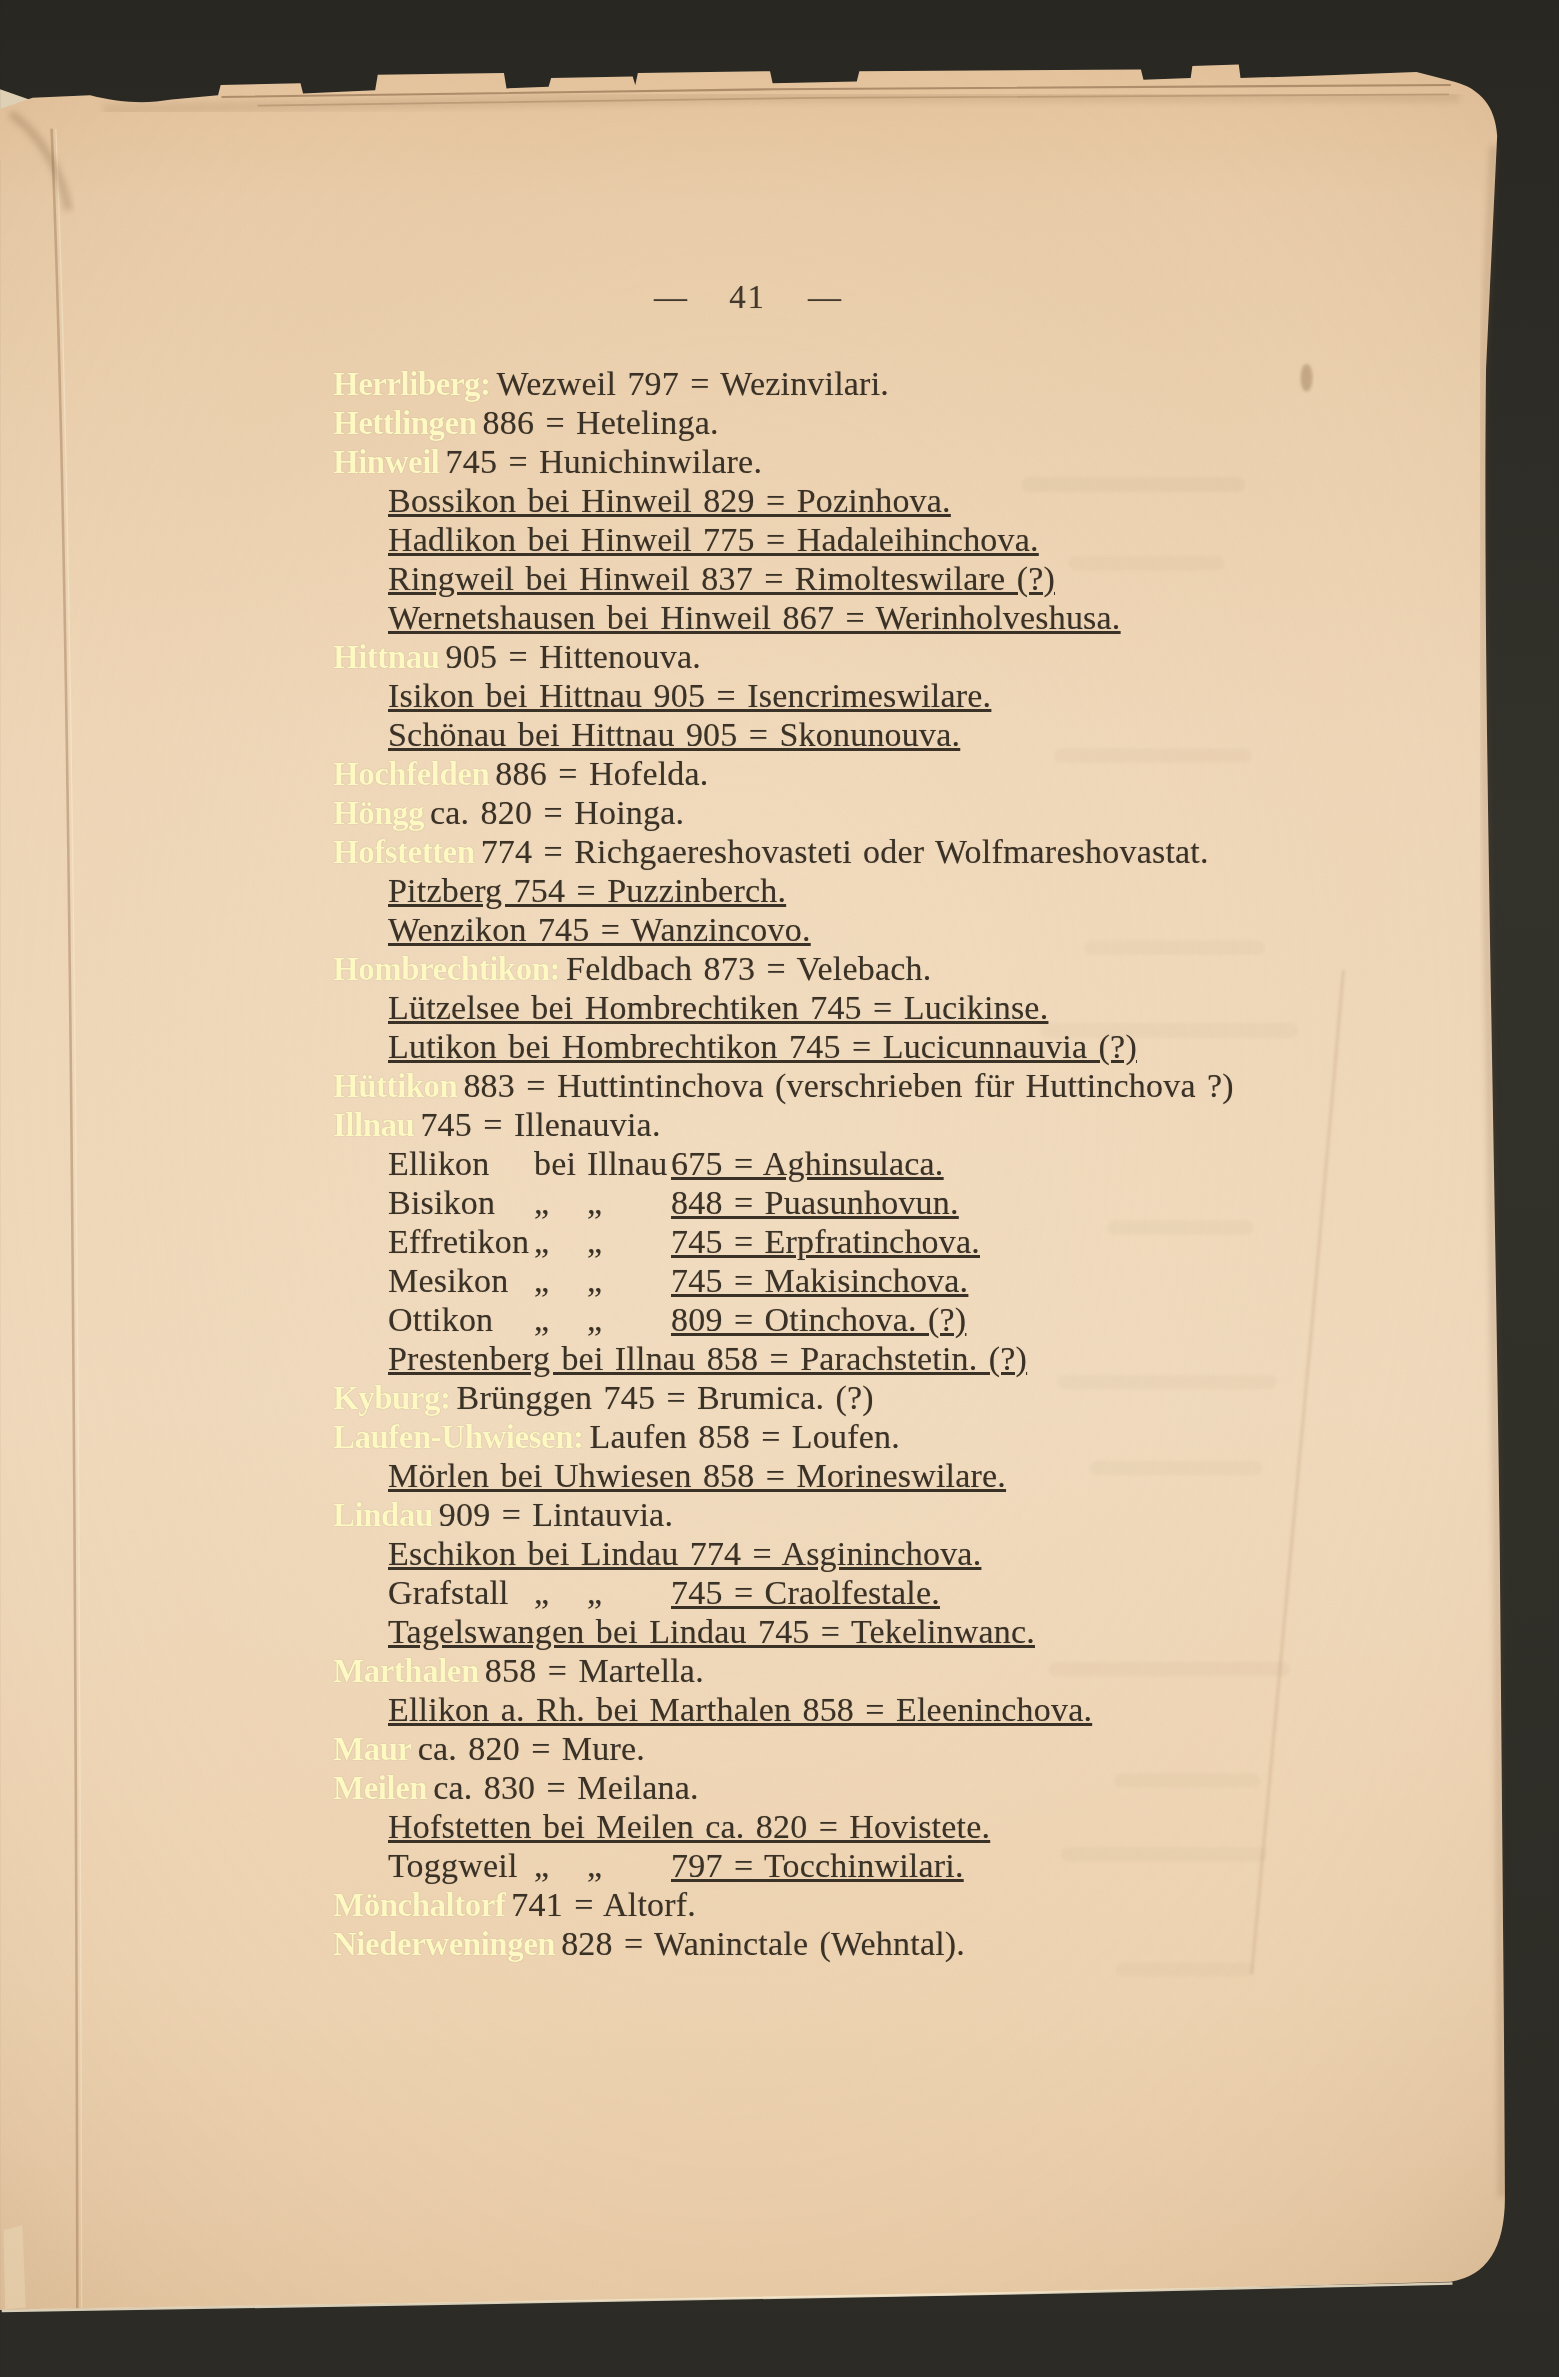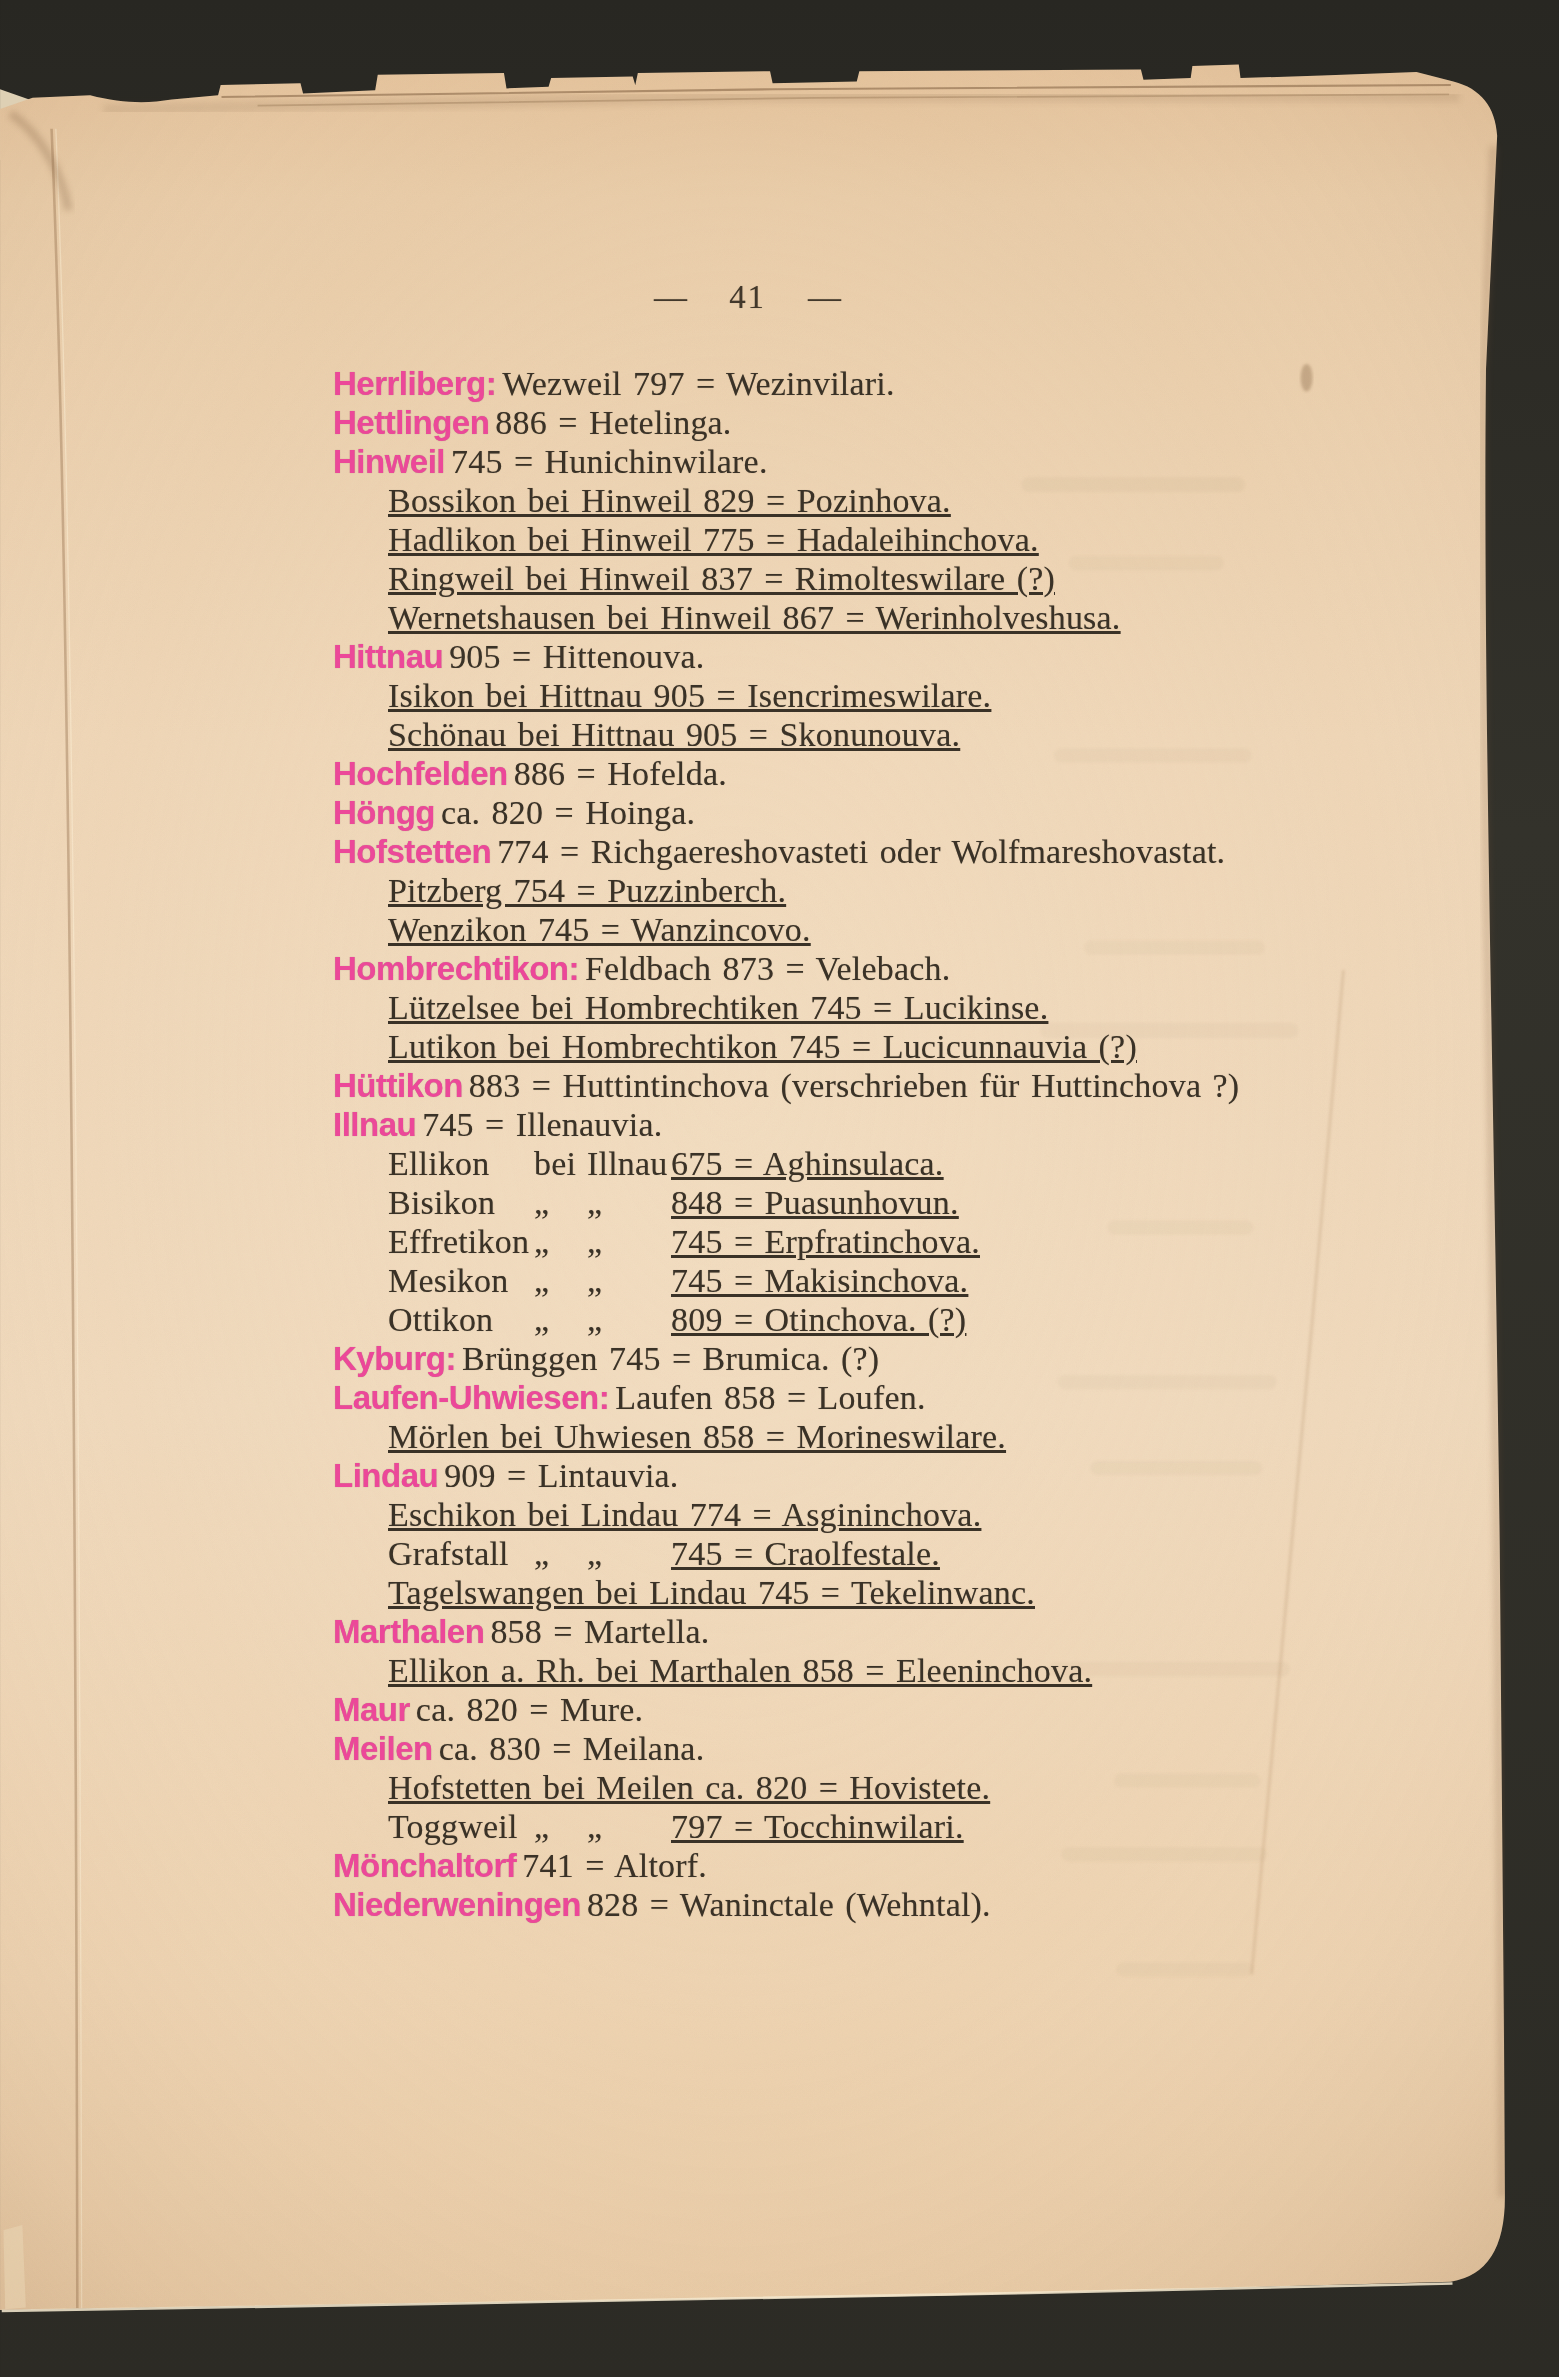--- a/index.html
+++ b/index.html
@@ -19,23 +19,23 @@
   
   .textblock{
     position:absolute;left:333px;top:364px;width:1030px;
     font-size:34px;line-height:39px;color:#3a3227;
     letter-spacing:0.2px;word-spacing:2.6px;white-space:nowrap;
     text-shadow:0 0 0.9px rgba(58,47,32,.38);
   }
   .line{height:39px;}
   .line.sub,.line.ditto{padding-left:55px;text-decoration:underline;}
   .hw{
-    font-family:Liberation Sans, sans-serif;
+    font-family:Liberation Serif, serif;
     font-weight:700;font-size:33px;letter-spacing:-0.5px;word-spacing:0;
-    color:#ec4899;margin-right:6px;
+    color:#fef9c3;margin-right:6px;
   }
   .col{display:inline-block;vertical-align:baseline;}
   .col.name{width:146px;}
   .col.c1{width:53px;}
   .col.c2{width:84px;}
 </style>
 </head>
 <body>
 
 <div class="stage">
@@ -161,20 +161,21 @@
       <div class="line head"><span class="hw">Hombrechtikon:</span><span class="bd">Feldbach 873 = Velebach.</span></div>
       <div class="line sub"><span class="bd">Lützelsee bei Hombrechtiken 745 = Lucikinse.</span></div>
       <div class="line sub"><span class="bd">Lutikon bei Hombrechtikon 745 = Lucicunnauvia (?)</span></div>
       <div class="line head"><span class="hw">Hüttikon</span><span class="bd">883 = Huttintinchova (verschrieben für Huttinchova ?)</span></div>
       <div class="line head"><span class="hw">Illnau</span><span class="bd">745 = Illenauvia.</span></div>
       <div class="line ditto"><span class="col name">Ellikon</span><span class="col c1">bei</span><span class="col c2">Illnau</span><span class="bd">675 = Aghinsulaca.</span></div>
       <div class="line ditto"><span class="col name">Bisikon</span><span class="col c1">„</span><span class="col c2">„</span><span class="bd">848 = Puasunhovun.</span></div>
       <div class="line ditto"><span class="col name">Effretikon</span><span class="col c1">„</span><span class="col c2">„</span><span class="bd">745 = Erpfratinchova.</span></div>
       <div class="line ditto"><span class="col name">Mesikon</span><span class="col c1">„</span><span class="col c2">„</span><span class="bd">745 = Makisinchova.</span></div>
       <div class="line ditto"><span class="col name">Ottikon</span><span class="col c1">„</span><span class="col c2">„</span><span class="bd">809 = Otinchova. (?)</span></div>
+      <div class="line sub"><span class="bd">Prestenberg bei Illnau 858 = Parachstetin. (?)</span></div>
       <div class="line head"><span class="hw">Kyburg:</span><span class="bd">Brünggen 745 = Brumica. (?)</span></div>
       <div class="line head"><span class="hw">Laufen-Uhwiesen:</span><span class="bd">Laufen 858 = Loufen.</span></div>
       <div class="line sub"><span class="bd">Mörlen bei Uhwiesen 858 = Morineswilare.</span></div>
       <div class="line head"><span class="hw">Lindau</span><span class="bd">909 = Lintauvia.</span></div>
       <div class="line sub"><span class="bd">Eschikon bei Lindau 774 = Asgininchova.</span></div>
       <div class="line ditto"><span class="col name">Grafstall</span><span class="col c1">„</span><span class="col c2">„</span><span class="bd">745 = Craolfestale.</span></div>
       <div class="line sub"><span class="bd">Tagelswangen bei Lindau 745 = Tekelinwanc.</span></div>
       <div class="line head"><span class="hw">Marthalen</span><span class="bd">858 = Martella.</span></div>
       <div class="line sub"><span class="bd">Ellikon a. Rh. bei Marthalen 858 = Eleeninchova.</span></div>
       <div class="line head"><span class="hw">Maur</span><span class="bd">ca. 820 = Mure.</span></div>

